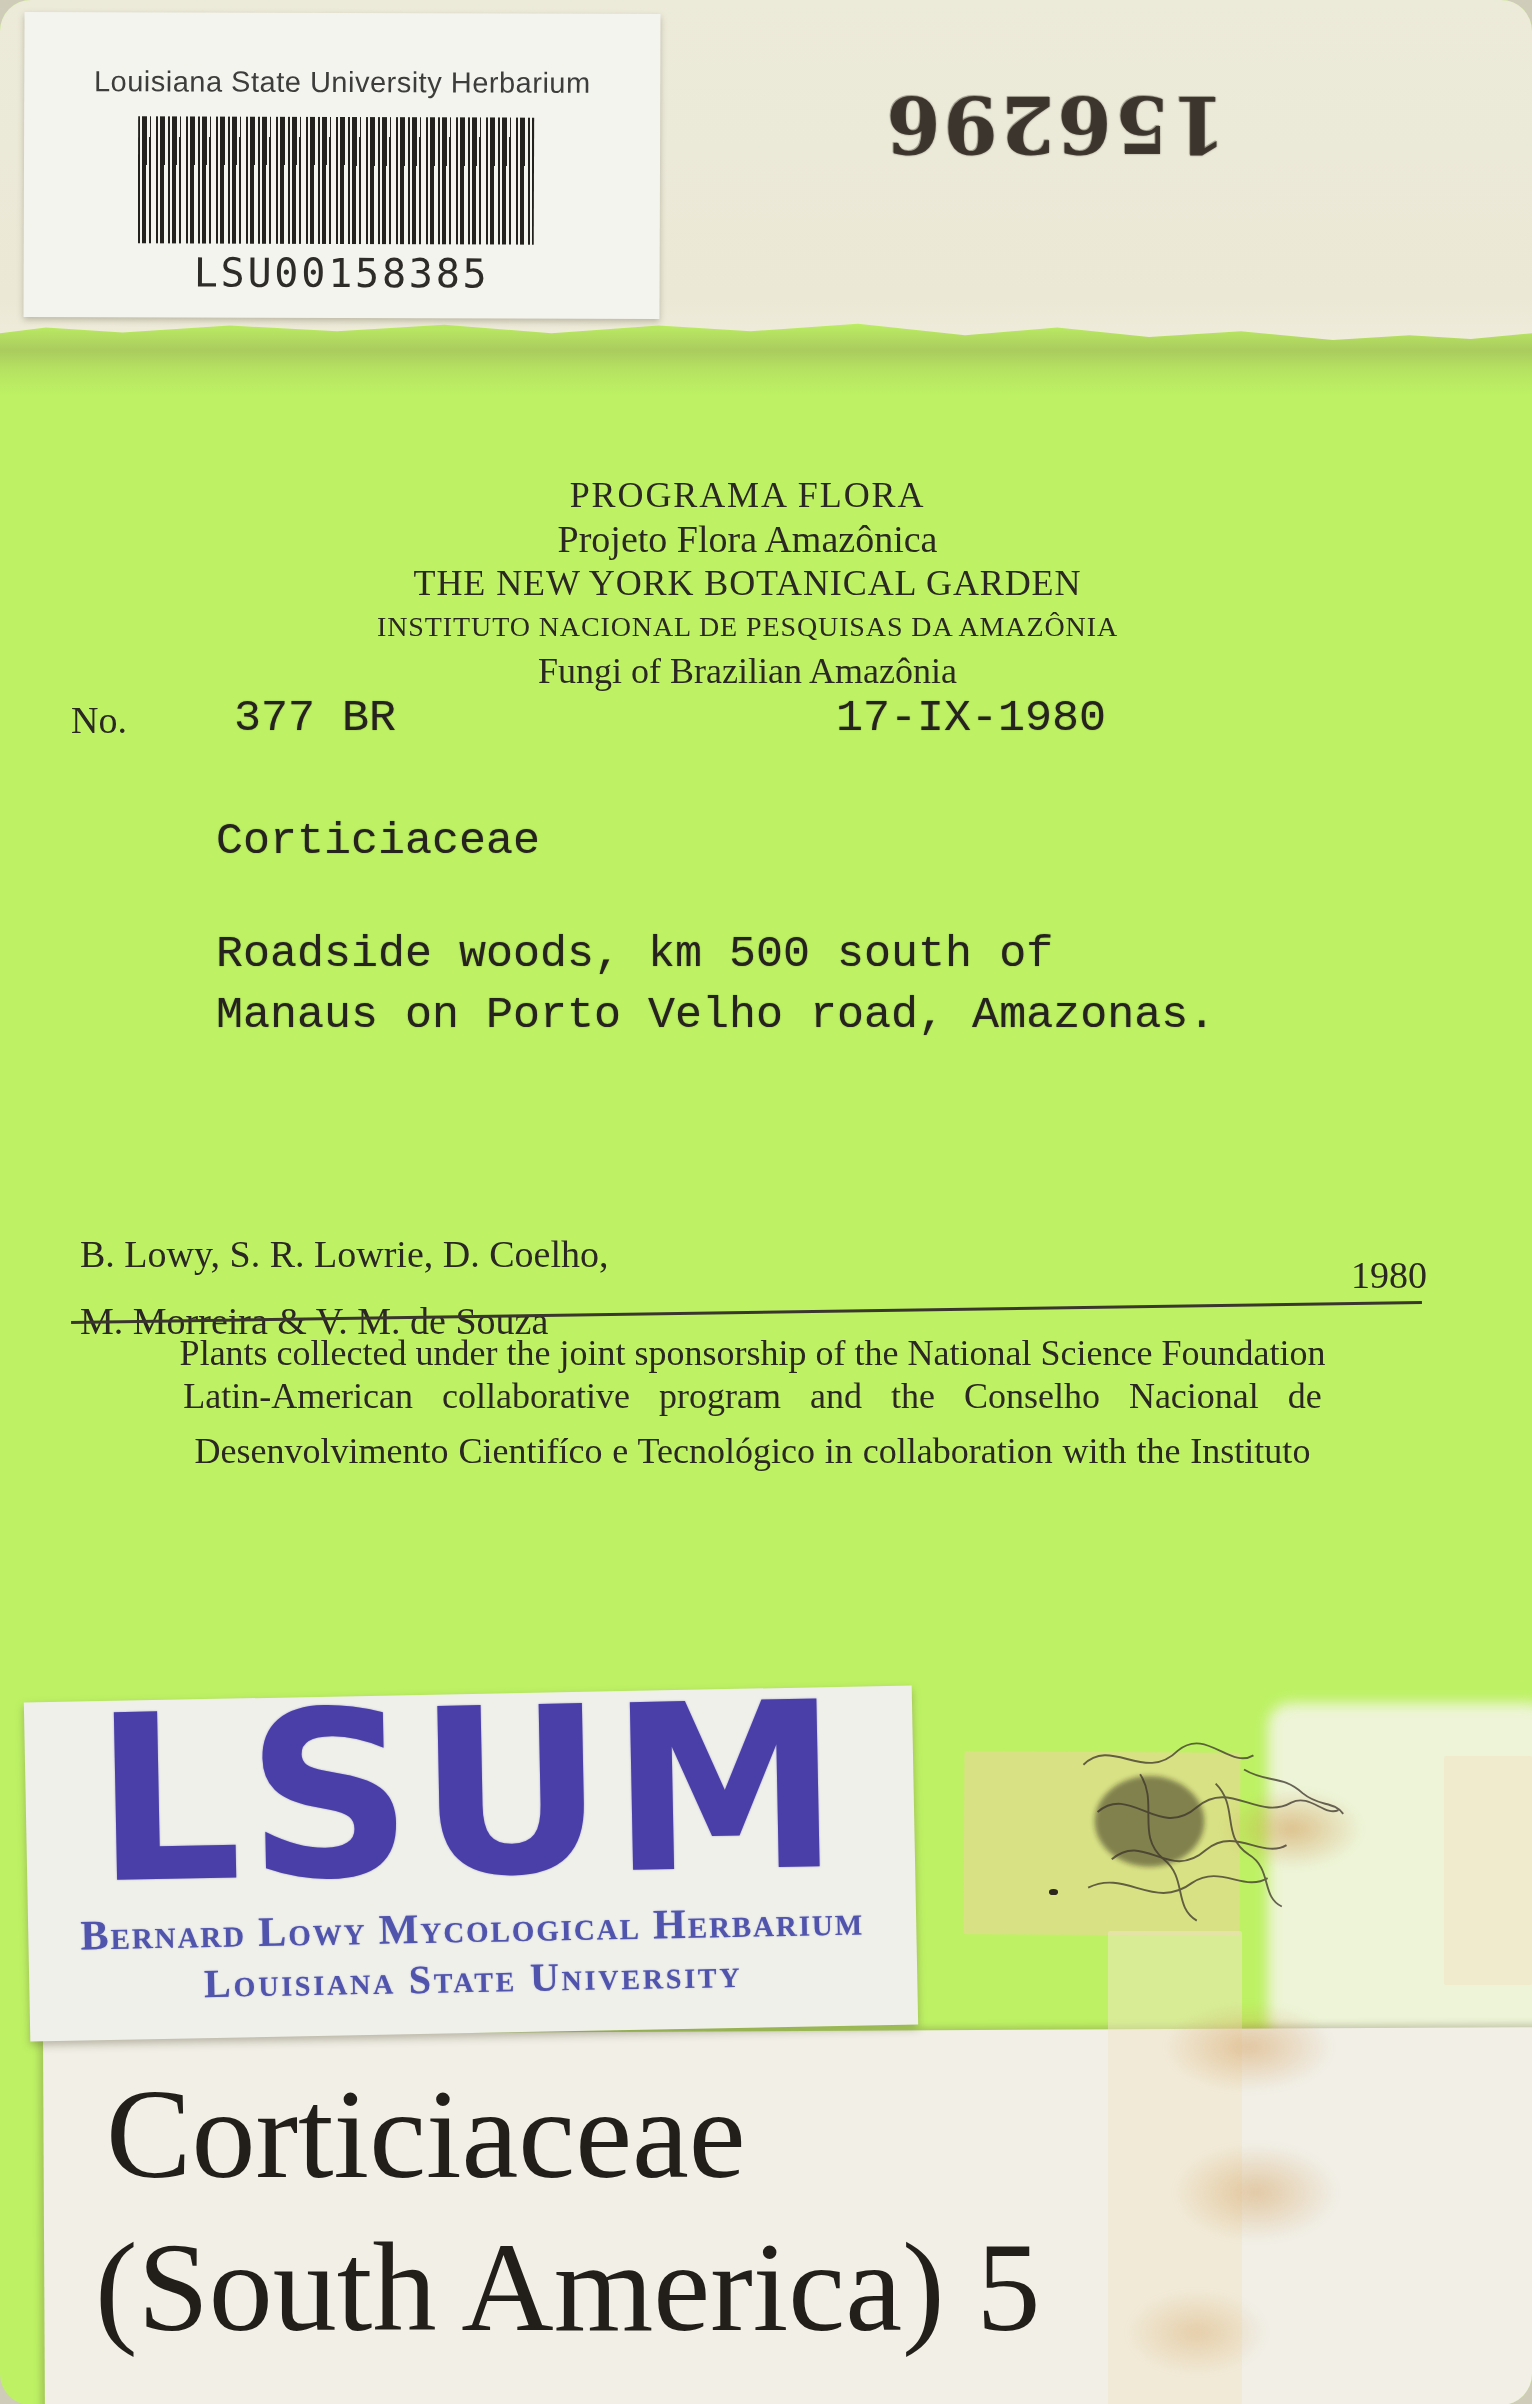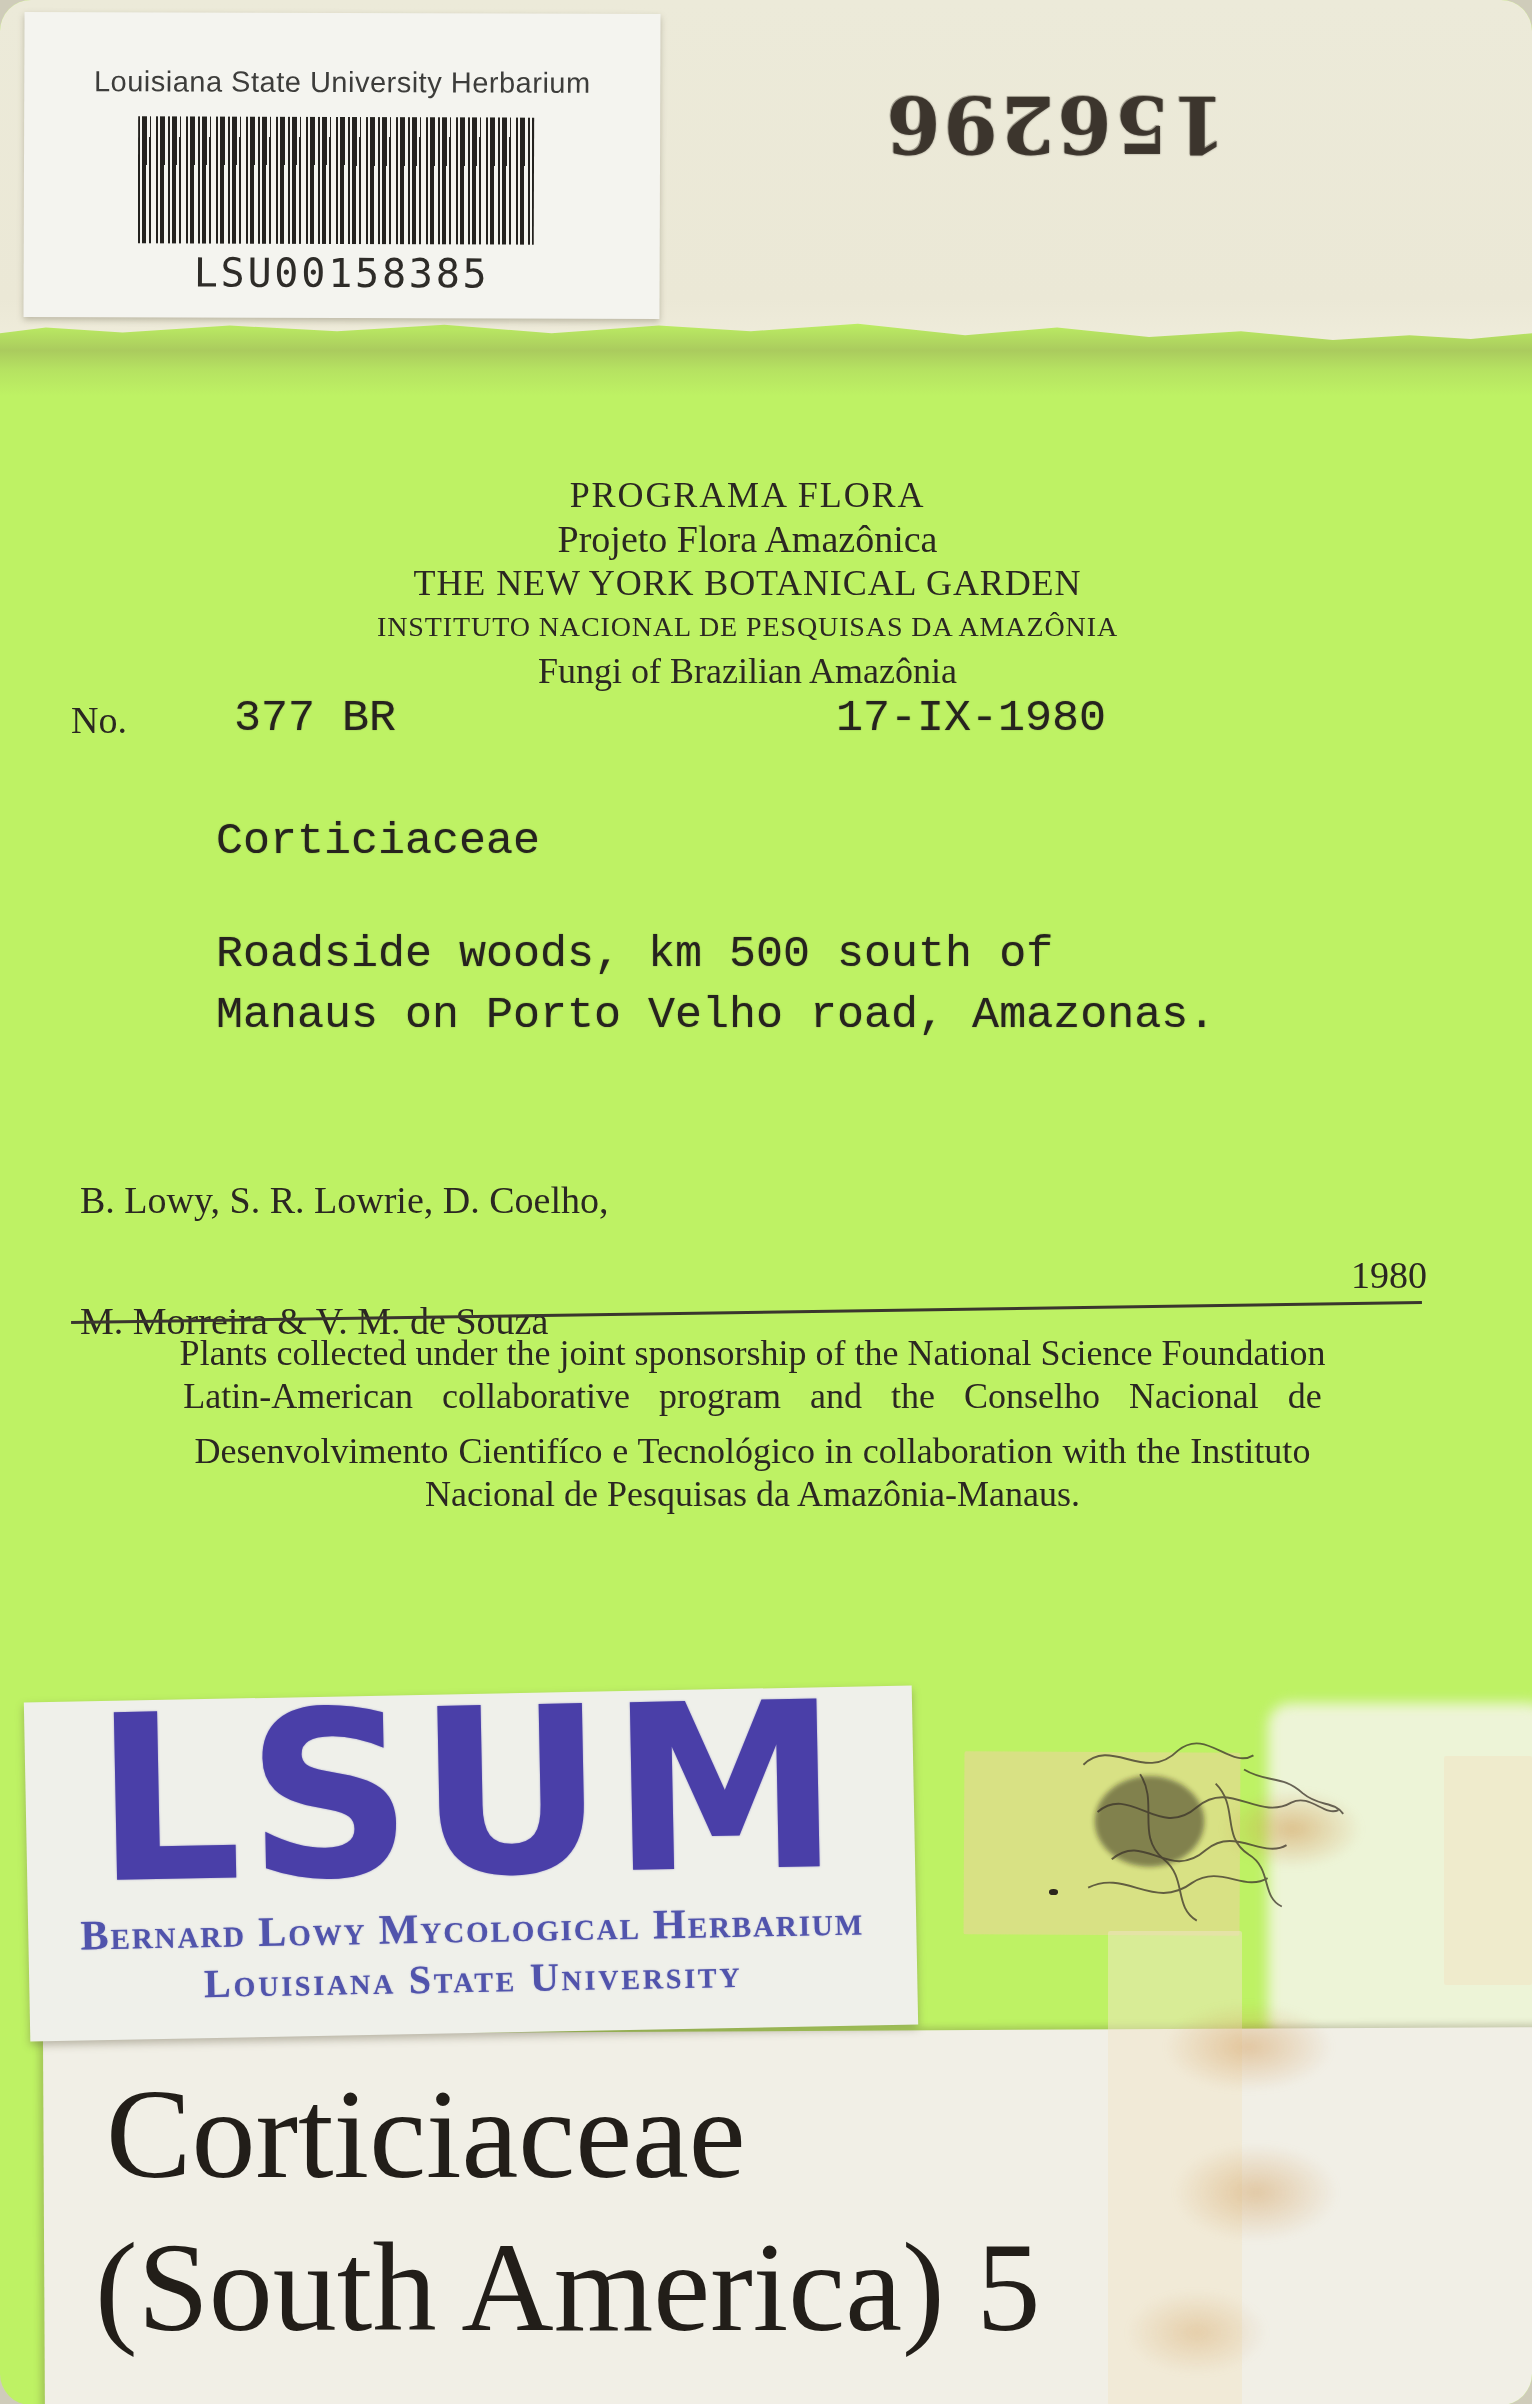--- a/index.html
+++ b/index.html
@@ -39,21 +39,21 @@
   .h4{font-size:28px;letter-spacing:0.9px;line-height:44px;}
   .h5{font-size:36px;line-height:44px;}
   .no-label{position:absolute;left:71px;top:698px;font-size:38px;color:#2b2722;z-index:2;}
   .typewriter{font-family:"Liberation Mono","DejaVu Sans Mono",monospace;color:#26231e;
     text-shadow:0 0 1.4px rgba(32,29,24,.45);white-space:nowrap;z-index:2;}
   .no-value{position:absolute;left:234px;top:693px;font-size:45px;}
   .date{position:absolute;left:836px;top:693px;font-size:45px;}
   .family{position:absolute;left:216px;top:816px;font-size:45px;}
   .loc1{position:absolute;left:216px;top:929px;font-size:45px;}
   .loc2{position:absolute;left:216px;top:990px;font-size:45px;}
-  .coll1{position:absolute;left:80px;top:1178px;font-size:38px;color:#2b2722;white-space:nowrap;z-index:2;}
+  .coll1{position:absolute;left:80px;top:1232px;font-size:38px;color:#2b2722;white-space:nowrap;z-index:2;}
   .coll2{position:absolute;left:80px;top:1299px;font-size:38px;color:#2b2722;white-space:nowrap;z-index:2;}
   .year{position:absolute;left:1351px;top:1253px;font-size:38px;color:#2b2722;z-index:2;}
   .rule{position:absolute;left:71px;top:1311px;width:1351px;height:2.8px;background:#3a362e;
     transform:rotate(-.85deg);z-index:2;}
   .sponsor{position:absolute;left:71px;top:1332px;width:1363px;font-size:36px;color:#2b2722;z-index:2;}
   .sp-line{white-space:nowrap;line-height:43px;text-align:center;}
   .sp2{word-spacing:20px;}
   .sp3{word-spacing:0.9px;margin-top:12px;}
   
   .lsum-label{position:absolute;left:26.5px;top:1694px;width:888px;height:339px;
@@ -129,21 +129,20 @@
 
   <div class="coll1">B. Lowy, S. R. Lowrie, D. Coelho,</div>
   <div class="coll2">M. Morreira &amp; V. M. de Souza</div>
   <div class="year">1980</div>
   <div class="rule"></div>
 
   <div class="sponsor">
     <div class="sp-line sp1">Plants collected under the joint sponsorship of the National Science Foundation</div>
     <div class="sp-line sp2">Latin-American collaborative program and the Conselho Nacional de</div>
     <div class="sp-line sp3">Desenvolvimento Cientifíco e Tecnológico in collaboration with the Instituto</div>
-    <div class="sp-line sp4">Nacional de Pesquisas da Amazônia-Manaus.</div>
   </div>
 
   <div class="right-patch"></div>
   <div class="bottom-sheet"></div>
 
   <div class="lsum-label">
     <div class="lsum-logo">LSUM</div>
     <div class="lsum-stamp1">Bernard Lowy Mycological Herbarium</div>
     <div class="lsum-stamp2">Louisiana State University</div>
   </div>

